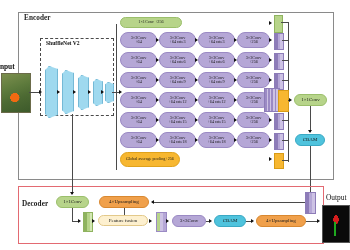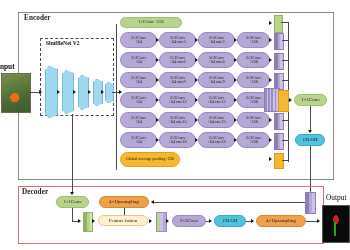--- a/index.html
+++ b/index.html
@@ -20,21 +20,21 @@
   }
   .decoder-frame{
     left:18px;top:186px;width:304px;height:56px;
     border:1.2px solid #e36a72;background:transparent;
   }
   .frame-title{
     font-weight:bold;font-size:7.2px;color:#1a1a1a;
     letter-spacing:.1px;white-space:nowrap;
   }
   .enc-title{left:24px;top:14px;}
-  .dec-title{left:22px;top:188px;}
+  .dec-title{left:22px;top:200px;}
 
   
   .shuffle-box{
     left:40px;top:38px;width:72px;height:76px;
     border:1px dashed #4a4a4a;
   }
   .shuffle-label{
     left:46px;top:40px;font-size:5.6px;font-weight:bold;color:#111;
     white-space:nowrap;
   }

